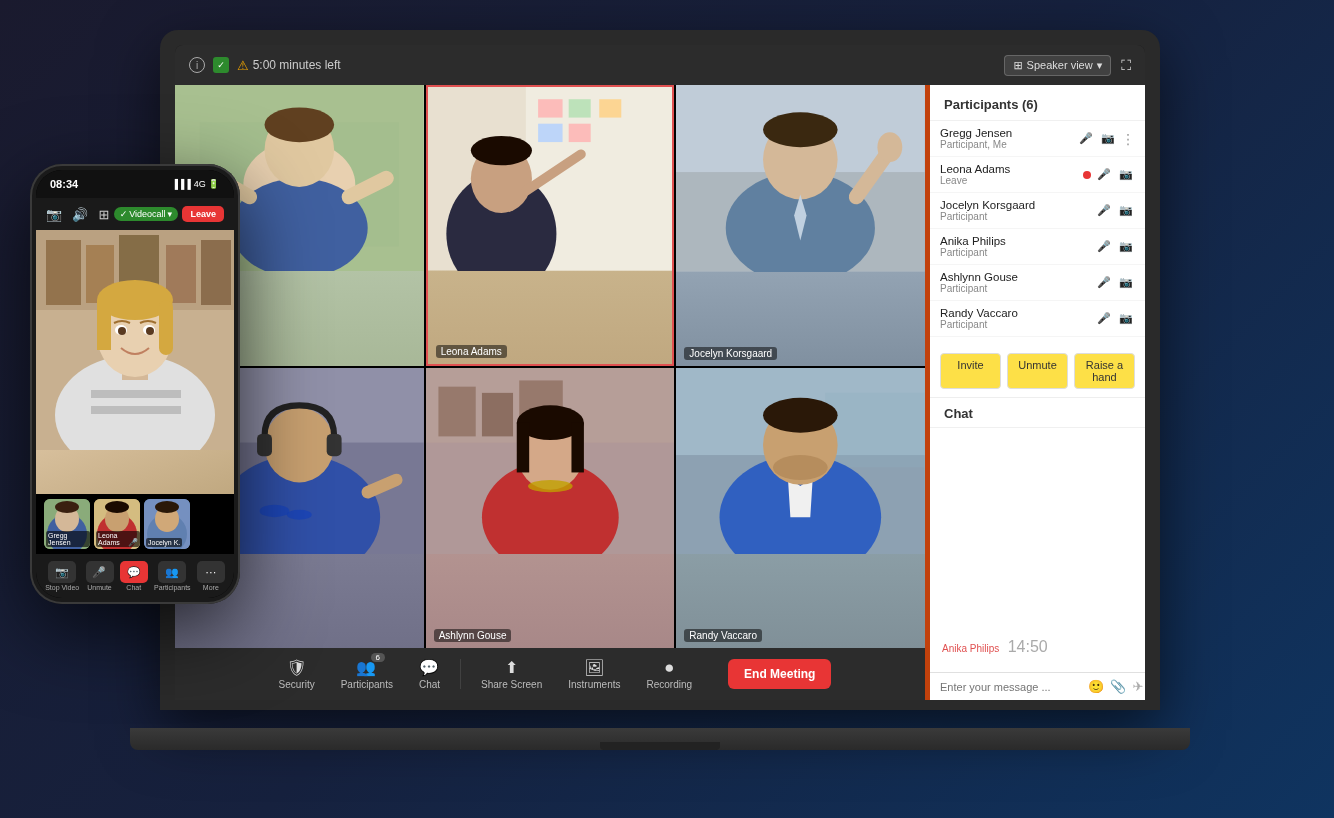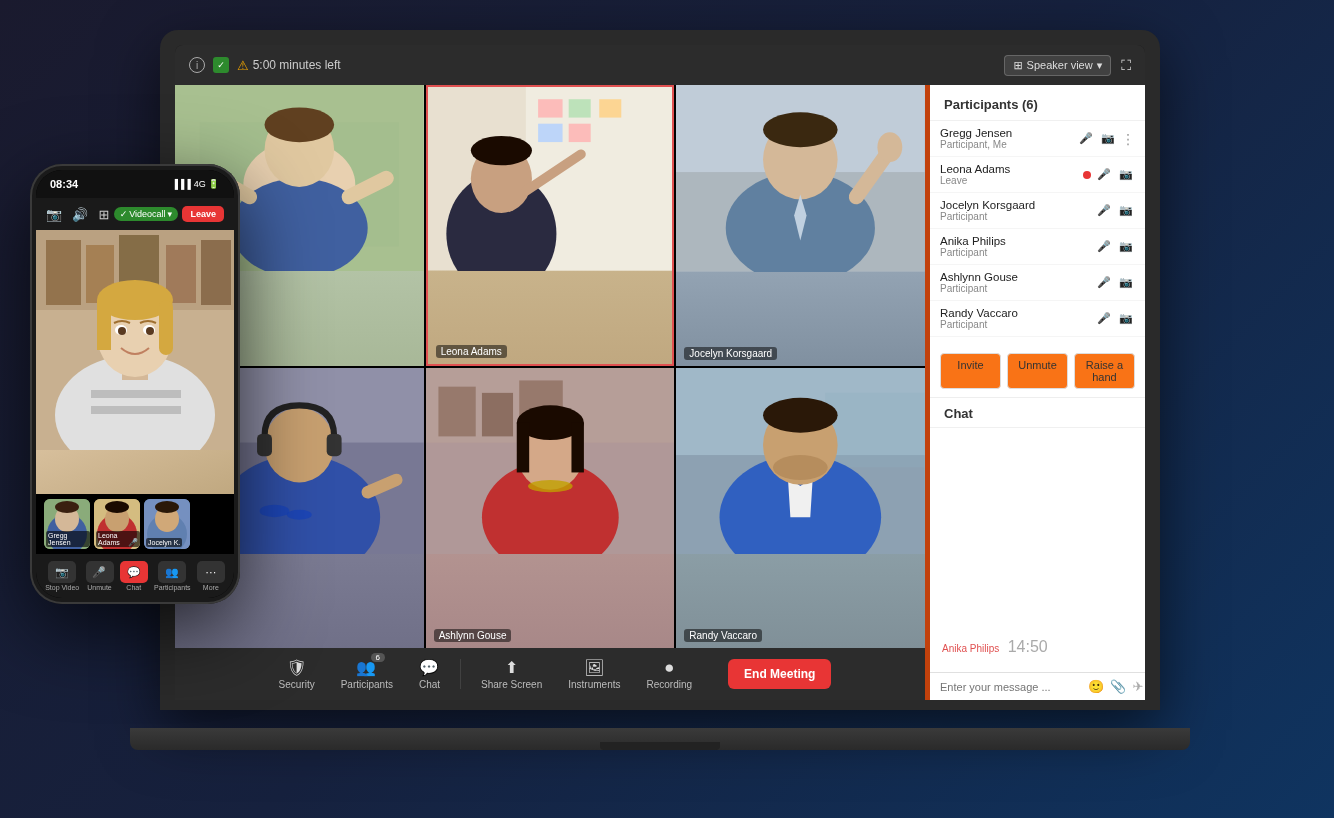--- a/index.html
+++ b/index.html
@@ -322,21 +322,21 @@
       gap: 6px;
       padding: 8px 10px;
       border-bottom: 1px solid #eee;
     }
 
     .action-btn {
       flex: 1;
       padding: 5px 4px;
       font-size: 11px;
       color: #333;
-      background: #f97316;
+      background: #fde047;
       border: 1px solid #ddd;
       border-radius: 4px;
       cursor: pointer;
       text-align: center;
     }
 
     .sidebar-chat-label {
       padding: 8px 14px 6px;
       font-size: 13px;
       font-weight: 600;

